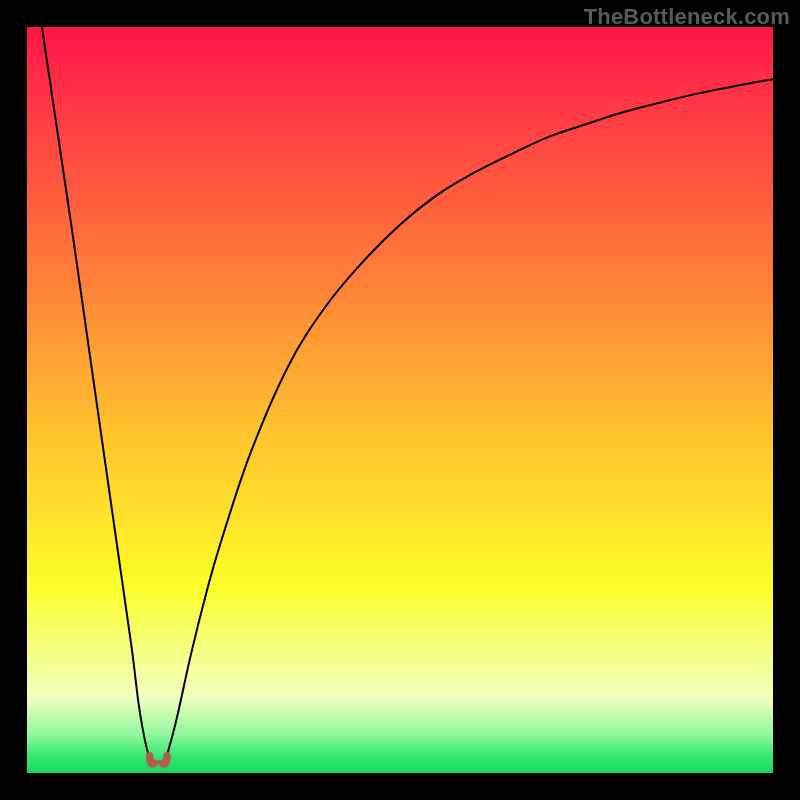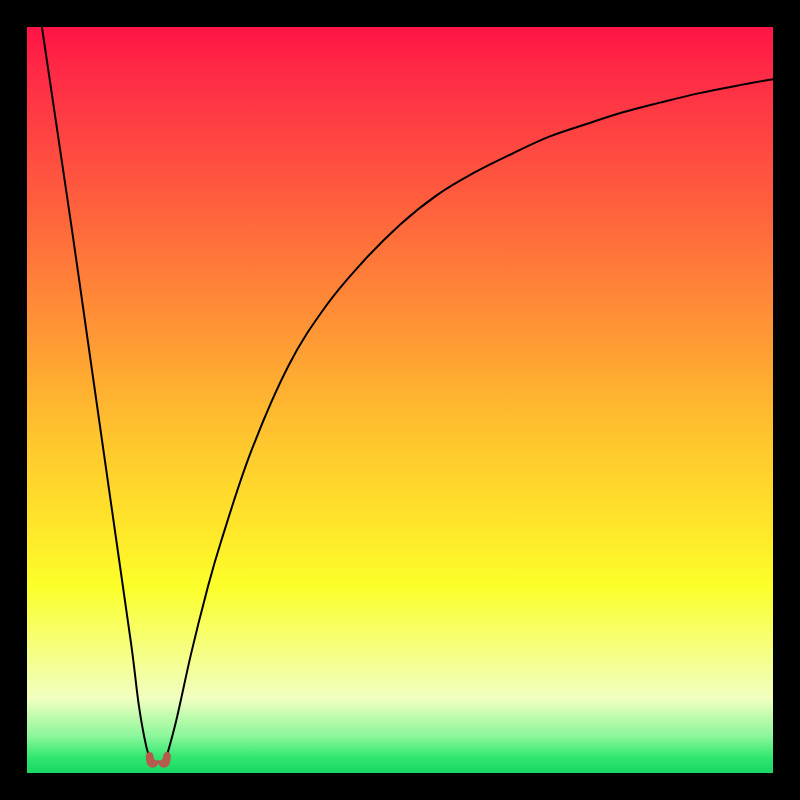--- a/index.html
+++ b/index.html
@@ -59,20 +59,21 @@
     width: 746px;
     height: 746px;
     overflow: visible;
   }
 </style>
 </head>
 <body>
 
 <div class="frame">
 
+  <div class="watermark">TheBottleneck.com</div>
 
   <div class="plot-area">
     <svg class="curve" viewBox="0 0 746 746" preserveAspectRatio="none">
       <g id="curve-group">
           <path d="M 14.92 0 C 17.6056 18.127800000000004, 24.4688 64.45440000000005, 29.84 100.71000000000004 C 35.2112 136.96560000000002, 39.388799999999996 164.49299999999997, 44.76 201.41999999999996 C 50.1312 238.34699999999995, 54.3088 268.2616, 59.68 305.86 C 65.0512 343.45840000000004, 69.2288 372.7016, 74.60000000000001 410.3 C 79.97120000000001 447.89840000000004, 84.1488 477.14160000000004, 89.52 514.74 C 94.8912 552.3384, 100.4116 589.6383999999999, 104.44000000000001 619.18 C 108.46840000000002 648.7216, 109.2144 660.7322, 111.89999999999999 678.86 C 114.58559999999999 696.9878, 117.21152 710.22184, 119.36 719.89 C 121.50848 729.5581599999999, 123.03032000000002 730.28924, 123.83600000000001 732.572" fill="none" stroke="#000000" stroke-width="2" stroke-linecap="round"></path>
           <path d="M 138.75600000000003 732.572 C 140.63592000000003 725.58944, 144.63448000000002 712.84776, 149.20000000000002 693.78 C 153.76552 674.71224, 158.74880000000002 649.4676, 164.12 626.64 C 169.4912 603.8124, 173.6688 587.1020000000001, 179.04 566.96 C 184.41119999999998 546.818, 185.9032 540.2532, 193.96 514.74 C 202.01680000000002 489.2268, 211.7148 456.77580000000006, 223.79999999999998 425.22 C 235.88519999999997 393.6642, 247.67199999999997 365.61459999999994, 261.09999999999997 339.42999999999995 C 274.52799999999996 313.24539999999996, 284.97200000000004 298.5492, 298.40000000000003 279.75 C 311.82800000000003 260.9508, 322.272 249.76079999999993, 335.7 234.98999999999995 C 349.128 220.21919999999997, 359.572 209.77520000000004, 373 197.69000000000005 C 386.428 185.60480000000007, 396.872 177.24960000000004, 410.3 167.85000000000002 C 423.728 158.4504, 434.17199999999997 152.85539999999992, 447.59999999999997 145.4699999999999 C 461.02799999999996 138.0845999999999, 471.47200000000004 133.26544000000004, 484.90000000000003 126.82000000000005 C 498.32800000000003 120.37456000000007, 508.77199999999993 115.03320000000004, 522.1999999999999 109.66200000000003 C 535.6279999999999 104.29080000000003, 546.072 101.41124, 559.5 96.98000000000002 C 572.928 92.54876000000003, 583.3720000000001 88.9381200000001, 596.8000000000001 85.0440000000001 C 610.2280000000001 81.1498800000001, 620.672 78.70300000000002, 634.1 75.346 C 647.528 71.98899999999999, 657.972 69.34816, 671.4 66.394 C 684.828 63.43984000000002, 695.2719999999999 61.4853200000001, 708.6999999999999 58.93400000000008 C 722.1279999999999 56.382680000000065, 739.286 53.42851999999994, 746 52.219999999999914" fill="none" stroke="#000000" stroke-width="2" stroke-linecap="round"></path>
         </g>
       <g id="marker-group">
           <path d="M 119.29600000000002 728.81
              q 0 11.399999999999999 6 11.399999999999999

